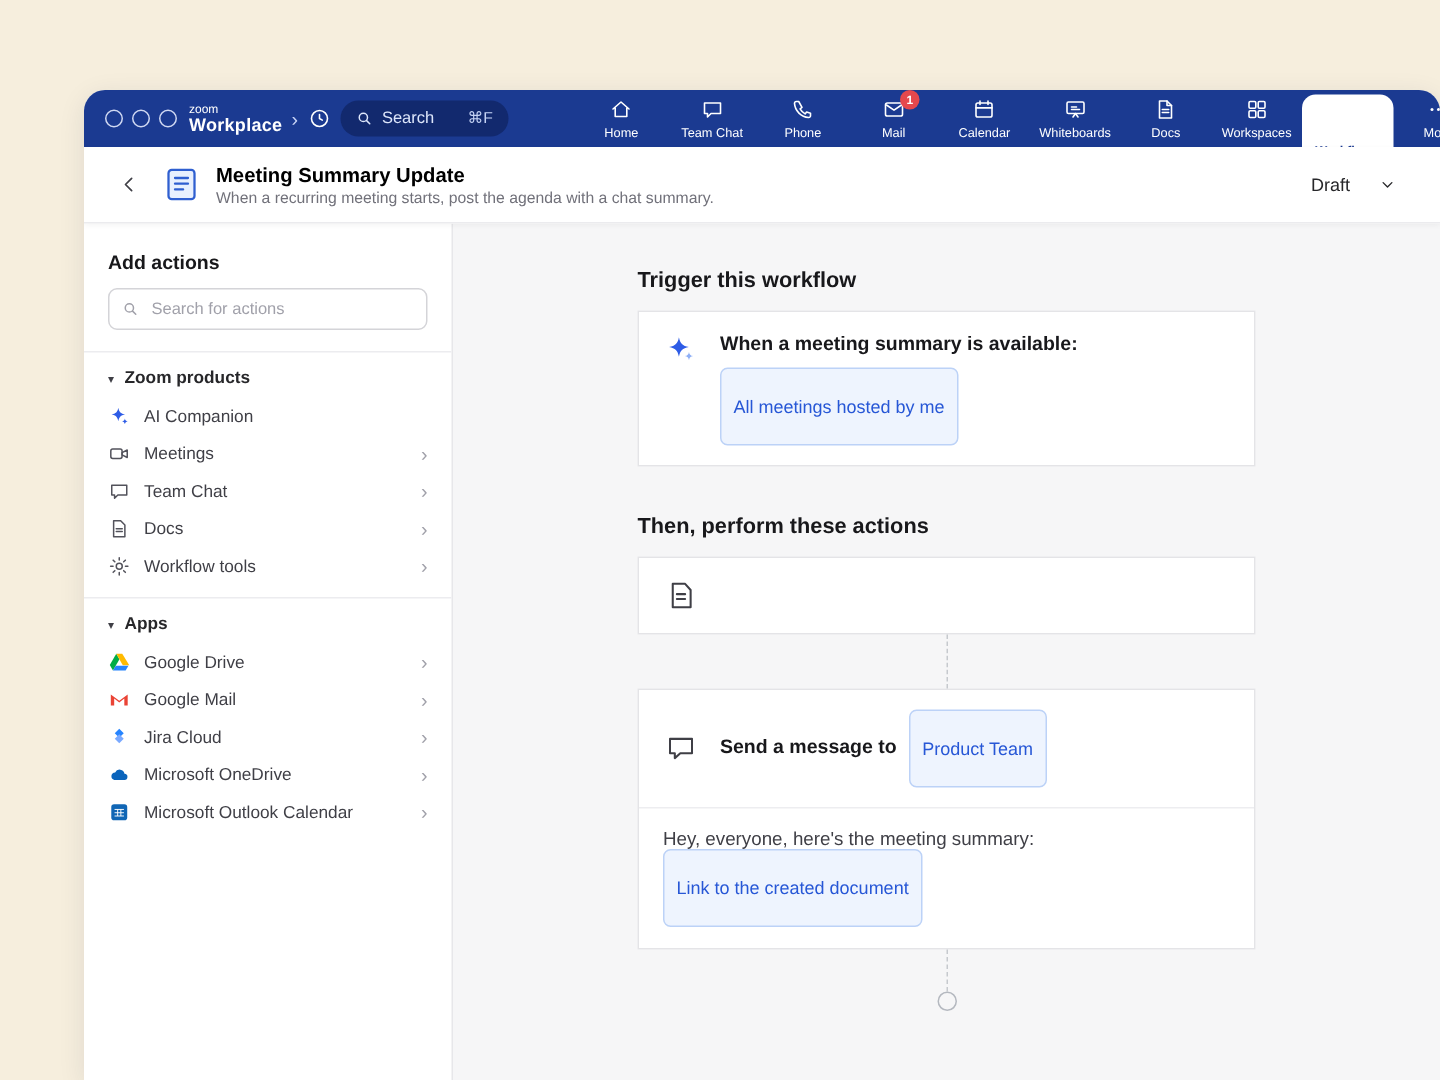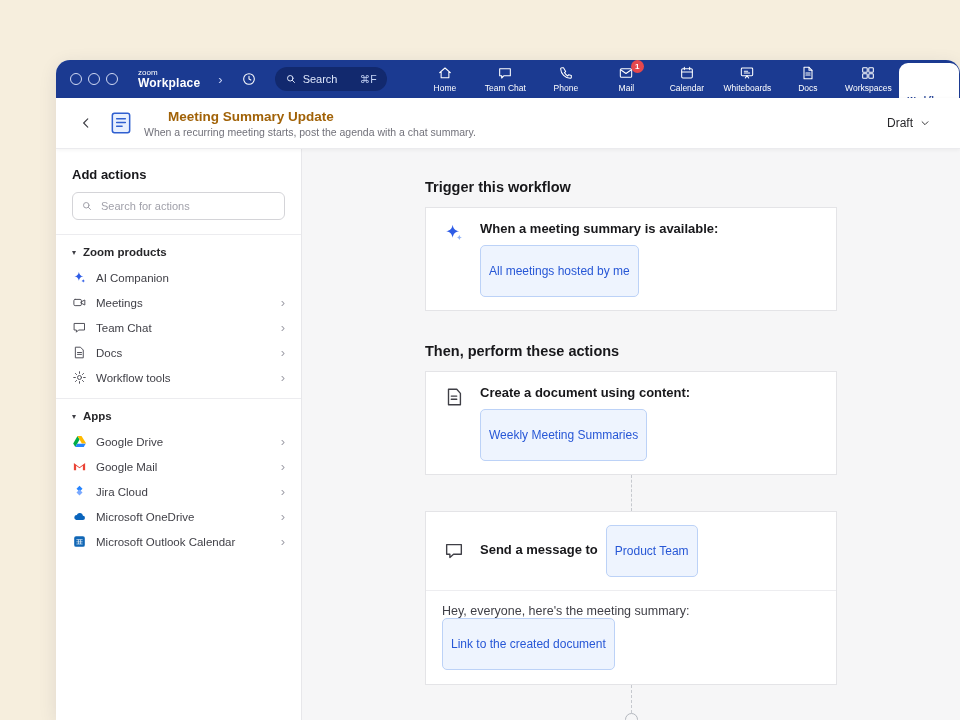--- a/index.html
+++ b/index.html
@@ -10,21 +10,21 @@
     -webkit-font-smoothing:antialiased;
   }
   .window{
     position:absolute;left:56px;top:60px;width:904px;height:660px;
     background:#fff;border-radius:14px 14px 0 0;overflow:hidden;
     box-shadow:0 4px 18px rgba(30,40,80,.10);
     display:flex;flex-direction:column;
   }
   
   .topnav{flex:0 0 38px;height:38px;background:#1b3a91;display:flex;align-items:flex-start;}
-  .nav-left{flex:0 0 300px;height:38px;display:flex;align-items:center;gap:16px;padding-left:14px;box-sizing:border-box;}
+  .nav-left{flex:0 0 300px;height:38px;display:flex;align-items:center;gap:4px;padding-left:14px;box-sizing:border-box;}
   .win-controls{display:flex;gap:6px;}
   .circ{width:10px;height:10px;border:1.4px solid #dfe6fb;border-radius:50%;opacity:.92;}
   .logo{color:#fff;line-height:1.05;margin-left:4px;cursor:default;}
   .logo .l1{font-size:8px;display:block;}
   .logo .l2{font-size:12px;font-weight:700;display:block;letter-spacing:.2px;}
   .navchev{color:#c8d4f6;font-size:13px;margin-left:2px;cursor:pointer;}
   .hist{width:20px;height:20px;border-radius:50%;display:flex;align-items:center;justify-content:center;cursor:pointer;}
   .hist svg{width:16px;height:16px;}
   .searchpill{width:112px;height:24px;background:#12296e;border-radius:13px;display:flex;align-items:center;gap:6px;padding:0 10px;box-sizing:border-box;color:#dde6fb;font-size:11px;cursor:text;}
   .searchpill svg{width:12px;height:12px;flex:0 0 auto;}
@@ -33,23 +33,23 @@
   .nitem{width:60.5px;flex:0 0 auto;height:38px;display:flex;flex-direction:column;align-items:center;justify-content:center;gap:2px;color:#fff;cursor:pointer;position:relative;}
   .nitem svg{width:16px;height:16px;}
   .nitem .nlabel{font-size:8.5px;white-space:nowrap;}
   .nitem.active{background:#fff;color:#1b3a91;border-radius:9px 9px 0 0;height:35px;margin-top:3px;font-weight:600;gap:39px;}
   .badge{position:absolute;top:0;right:13px;background:#e5484d;color:#fff;font-size:8px;font-weight:700;min-width:13px;height:13px;border-radius:7px;display:flex;align-items:center;justify-content:center;padding:0 3px;box-sizing:border-box;}
   
   .pagehead{flex:0 0 50px;height:50px;background:#fff;display:flex;align-items:center;padding:0 22px 0 18px;border-bottom:1px solid #ebebee;box-shadow:0 1px 4px rgba(0,0,0,.05);position:relative;z-index:2;}
   .backbtn{width:24px;height:24px;display:flex;align-items:center;justify-content:center;color:#3f3f46;margin-right:10px;cursor:pointer;background:none;border:0;padding:0;}
   .backbtn svg{width:14px;height:14px;}
   .hicon{width:26px;height:26px;margin-right:10px;}
-  .titles .t{font-size:13.5px;font-weight:700;color:#a16207;margin-left:24px;}
+  .titles .t{font-size:13.5px;font-weight:700;color:#000000;}
   .titles .s{font-size:10.5px;color:#71717a;margin-top:2px;}
-  .draft{margin-left:auto;display:flex;align-items:center;gap:7px;font-size:12px;color:#27272a;cursor:pointer;padding:5px 8px;border-radius:6px;}
+  .draft{margin-left:auto;display:flex;align-items:center;gap:20px;font-size:12px;color:#27272a;cursor:pointer;padding:5px 8px;border-radius:6px;}
   .draft svg{width:10px;height:10px;}
   
   .appbody{flex:1;display:flex;min-height:0;}
   .sidebar{flex:0 0 246px;width:246px;background:#fff;border-right:1px solid #e7e7ea;box-sizing:border-box;padding-top:16px;overflow:hidden;}
   .sb-h{font-size:13px;font-weight:700;color:#18181b;padding:0 16px;margin:2px 0 10px;}
   .sb-search{margin:0 16px 14px;height:26px;border:1px solid #d4d4d8;border-radius:6px;display:flex;align-items:center;gap:6px;padding:0 8px;color:#a1a1aa;background:#fff;}
   .sb-search svg{width:12px;height:12px;flex:0 0 auto;}
   .sb-search input{border:0;outline:0;font-size:11px;width:100%;color:#3f3f46;font-family:inherit;background:transparent;}
   .sb-search input::placeholder{color:#a1a1aa;}
   .sb-divider{height:1px;background:#ececef;margin:0 0 4px;}
@@ -361,24 +361,20 @@
       <h3 class="second">Then, perform these actions</h3>
 
       <div class="card">
         <div class="crow">
           <span class="cicon">
             <svg viewBox="0 0 24 24" fill="none" stroke="#3f3f46" stroke-width="1.5" stroke-linecap="round" stroke-linejoin="round">
                 <path d="M6 3.5h9L19 8v12.5H6z"></path>
                 <path d="M9 11h6M9 14.5h6"></path>
               </svg>
           </span>
-          <div>
-            <div class="ctext">Create a document using content:</div>
-            <span class="chip mt">Weekly Meeting Summaries</span>
-          </div>
         </div>
       </div>
 
       <div class="connector">
           <div class="dash"></div>
         </div>
 
       <div class="card">
         <div class="crow center">
           <span class="cicon">

